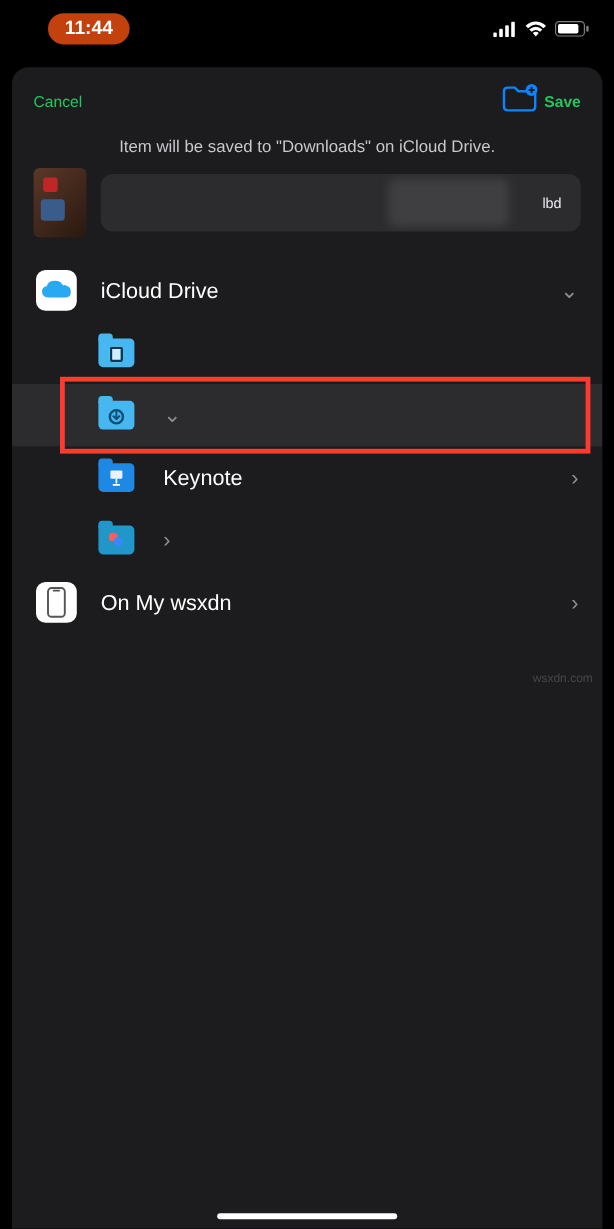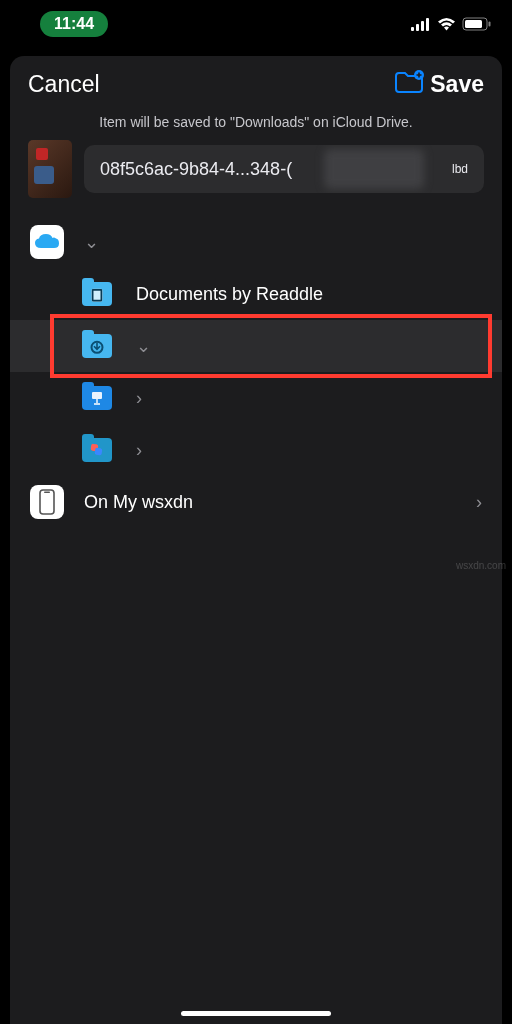--- a/index.html
+++ b/index.html
@@ -1,28 +1,28 @@
 <!DOCTYPE html>
 <html><head>
   <meta charset="utf-8">
   <style>
     * { margin: 0; padding: 0; box-sizing: border-box; font-family: -apple-system, BlinkMacSystemFont, "Helvetica Neue", sans-serif; -webkit-font-smoothing: antialiased; }
     html, body { width: 512px; height: 1024px; background: #000; overflow: hidden; }
     .device { width: 512px; height: 1024px; background: #000; position: relative; }
 
     
     .status-bar { height: 48px; display: flex; align-items: center; justify-content: space-between; padding: 0 20px 0 40px; }
-    .time-pill { background: #15803d; color: #fff; font-weight: 600; font-size: 16px; padding: 4px 14px; border-radius: 16px; }
+    .time-pill { background: #c2410c; color: #fff; font-weight: 600; font-size: 16px; padding: 4px 14px; border-radius: 16px; }
     .status-icons { display: flex; align-items: center; gap: 6px; }
 
     
     .sheet { position: absolute; left: 10px; right: 10px; top: 56px; bottom: 0; background: #1c1c1e; border-radius: 14px 14px 0 0; overflow: hidden; display: flex; flex-direction: column; }
 
     .nav-bar { height: 56px; display: flex; align-items: center; justify-content: space-between; padding: 0 18px; }
-    .nav-btn { color: #ffffff; font-size: 23px; background: none; border: none; cursor: pointer; }
+    .nav-btn { color: #22c55e; font-size: 13px; background: none; border: none; cursor: pointer; }
     .nav-right { display: flex; align-items: center; gap: 6px; }
     .save-btn { font-weight: 600; }
 
     .info-text { color: #c7c7cc; font-size: 14px; text-align: center; padding: 2px 24px 10px; }
 
     .filename-row { display: flex; align-items: center; gap: 12px; padding: 0 18px 18px; }
     .thumb { width: 44px; height: 58px; background: linear-gradient(135deg, #5a3828, #2a1810); border-radius: 5px; position: relative; overflow: hidden; }
     .thumb::before { content: ""; position: absolute; left: 8px; top: 8px; width: 12px; height: 12px; background: #c02626; border-radius: 2px; }
     .thumb::after { content: ""; position: absolute; left: 6px; top: 26px; width: 20px; height: 18px; background: #3a5c8a; border-radius: 3px; }
     .filename-field { flex: 1; background: #2c2c2e; border-radius: 10px; height: 48px; display: flex; align-items: center; padding: 0 16px; color: #ebebf0; font-size: 18px; white-space: nowrap; overflow: hidden; position: relative; }
@@ -47,21 +47,21 @@
     .folder.keynote { background: #1e88e5; }
     .folder.keynote::before { background: #1e88e5; }
     .folder.shortcuts { background: #2196c9; }
     .folder.shortcuts::before { background: #2196c9; }
 
     .icloud-icon { width: 34px; height: 34px; background: #fff; border-radius: 8px; display: flex; align-items: center; justify-content: center; }
     .phone-icon { width: 34px; height: 34px; background: #fff; border-radius: 8px; display: flex; align-items: center; justify-content: center; }
 
     .home-indicator { position: absolute; bottom: 8px; left: 50%; transform: translateX(-50%); width: 150px; height: 5px; background: #fff; border-radius: 3px; }
 
-    .watermark { position: absolute; right: 6px; top: 560px; color: rgba(255,255,255,0.18); font-size: 10px; writing-mode: horizontal-tb; text-align: center; }
+    .watermark { position: absolute; right: 18px; top: 560px; color: rgba(255,255,255,0.18); font-size: 10px; writing-mode: horizontal-tb; text-align: center; }
   </style>
 </head>
 <body>
 
 <div class="device">
 
   <div class="status-bar">
     <div class="time-pill">11:44</div>
     <div class="status-icons">
       <svg width="20" height="13" viewBox="0 0 20 13">
@@ -95,48 +95,47 @@
         </span>
         <button class="nav-btn save-btn">Save</button>
       </div>
     </div>
 
     <div class="info-text">Item will be saved to "Downloads" on iCloud Drive.</div>
 
     <div class="filename-row">
       <div class="thumb"></div>
       <div class="filename-field">
-        <span>08f5c6ac-9b84-4...348-(</span>
         <div class="filename-blur"></div>
         <span class="filename-tail">lbd</span>
       </div>
     </div>
 
     <div class="list">
 
       <div class="row level0">
         <div class="icon-slot">
           <div class="icloud-icon">
             <svg width="26" height="18" viewBox="0 0 26 18">
                 <path d="M7 15 Q1 15 1 10 Q1 6 5 5.5 Q6 1 12 1 Q17 1 18.5 5 Q20 4 22 5.5 Q25 6 25 10.5 Q25 15 20 15 Z" fill="#2aa9f3"></path>
               </svg>
           </div>
         </div>
         <div style="width:14px"></div>
+        <div class="label">iCloud Drive</div>
         <span class="chev">⌄</span>
       </div>
 
       <div class="row level1">
         <div class="icon-slot">
             <div class="folder">
               <div class="badge doc"></div>
             </div>
           </div>
         <div style="width:14px"></div>
-        <div class="label">Documents by Readdle</div>
       </div>
 
       <div style="position:relative;">
         <div class="row level1 selected-row">
           <div class="icon-slot">
               <div class="folder">
                 <div class="badge" style="border-color:#0a4f73;">
                   <svg style="position:absolute;left:-2px;top:-2px" width="13" height="13" viewBox="0 0 13 13">
                     <path d="M6.5 2 V8 M3.5 5.5 L6.5 8.5 L9.5 5.5" stroke="#0a4f73" stroke-width="1.6" fill="none"></path>
                   </svg>
@@ -152,20 +151,21 @@
       <div class="row level1">
         <div class="icon-slot">
             <div class="folder keynote">
               <svg style="position:absolute;left:8px;top:5px" width="14" height="14" viewBox="0 0 14 14">
                 <rect x="2" y="1" width="10" height="7" rx="1" fill="#fff" opacity="0.9"></rect>
                 <path d="M7 8 V12 M4 13 H10" stroke="#fff" stroke-width="1.4"></path>
               </svg>
             </div>
           </div>
         <div style="width:14px"></div>
+        <div class="label">Keynote</div>
         <span class="chev">›</span>
       </div>
 
       <div class="row level1">
         <div class="icon-slot">
             <div class="folder shortcuts">
               <svg style="position:absolute;left:8px;top:5px" width="14" height="14" viewBox="0 0 14 14">
                 <rect x="1" y="1" width="7" height="7" rx="2" fill="#ff5e57" transform="rotate(8 4 4)"></rect>
                 <rect x="5" y="5" width="7" height="7" rx="2" fill="#3a87ff" transform="rotate(8 8 8)"></rect>
               </svg>

